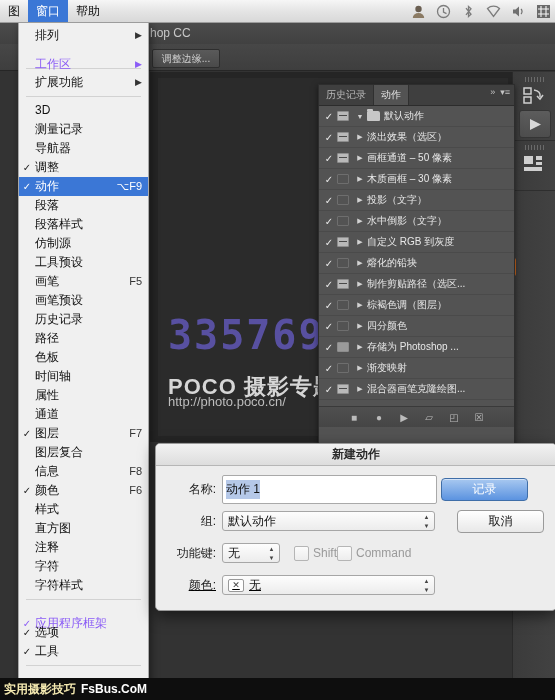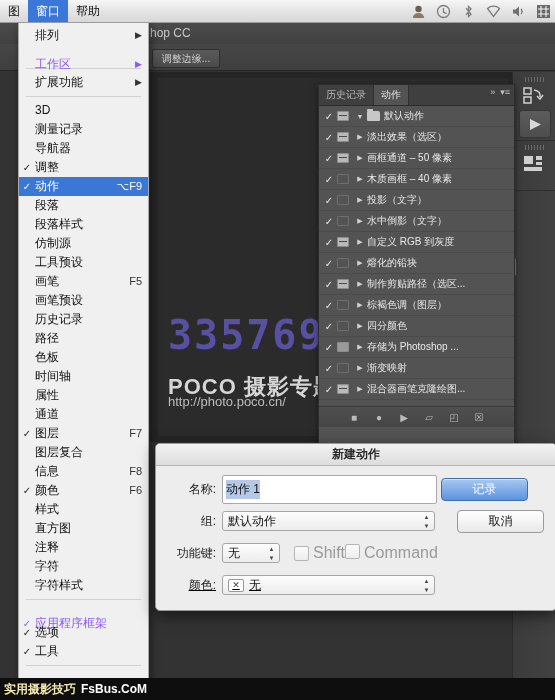--- a/index.html
+++ b/index.html
@@ -201,21 +201,21 @@
   }
   .dbtn.prim{
     background:linear-gradient(to bottom,#a8c8f0,#5b93e0);
     border-color:#3f6ea8;color:#fff;
     box-shadow:inset 0 1px 0 rgba(255,255,255,.5);
   }
   .cbox{
     width:13px;height:13px;border:1px solid #b5b5b5;border-radius:2px;
     background:linear-gradient(to bottom,#fbfbfb,#ededed);flex:none;margin-right:4px;
   }
-  .clabel{font-size:16px;color:#9a9a9a;}
+  .clabel{font-size:12px;color:#9a9a9a;}
   .colorchip{
     width:14px;height:11px;border:1px solid #999;border-radius:2px;background:#fff;
     display:flex;align-items:center;justify-content:center;font-size:9px;color:#444;
     margin-right:5px;flex:none;line-height:1;
   }
 
   
   #botbar{
     left:0;top:678px;width:555px;height:22px;background:#0e0e0e;
     display:flex;align-items:center;padding-left:4px;box-sizing:border-box;
@@ -300,21 +300,21 @@
       <div class="arow">
         <span class="chk">✓</span>
         <span class="dlg on"></span>
         <span class="tri">▶</span>
         <span class="lbl">画框通道 – 50 像素</span>
       </div>
       <div class="arow">
         <span class="chk">✓</span>
         <span class="dlg blank"></span>
         <span class="tri">▶</span>
-        <span class="lbl">木质画框 – 40 像素</span>
+        <span class="lbl">木质画框 – 30 像素</span>
       </div>
       <div class="arow">
         <span class="chk">✓</span>
         <span class="dlg blank"></span>
         <span class="tri">▶</span>
         <span class="lbl">投影（文字）</span>
       </div>
       <div class="arow">
         <span class="chk">✓</span>
         <span class="dlg blank"></span>

